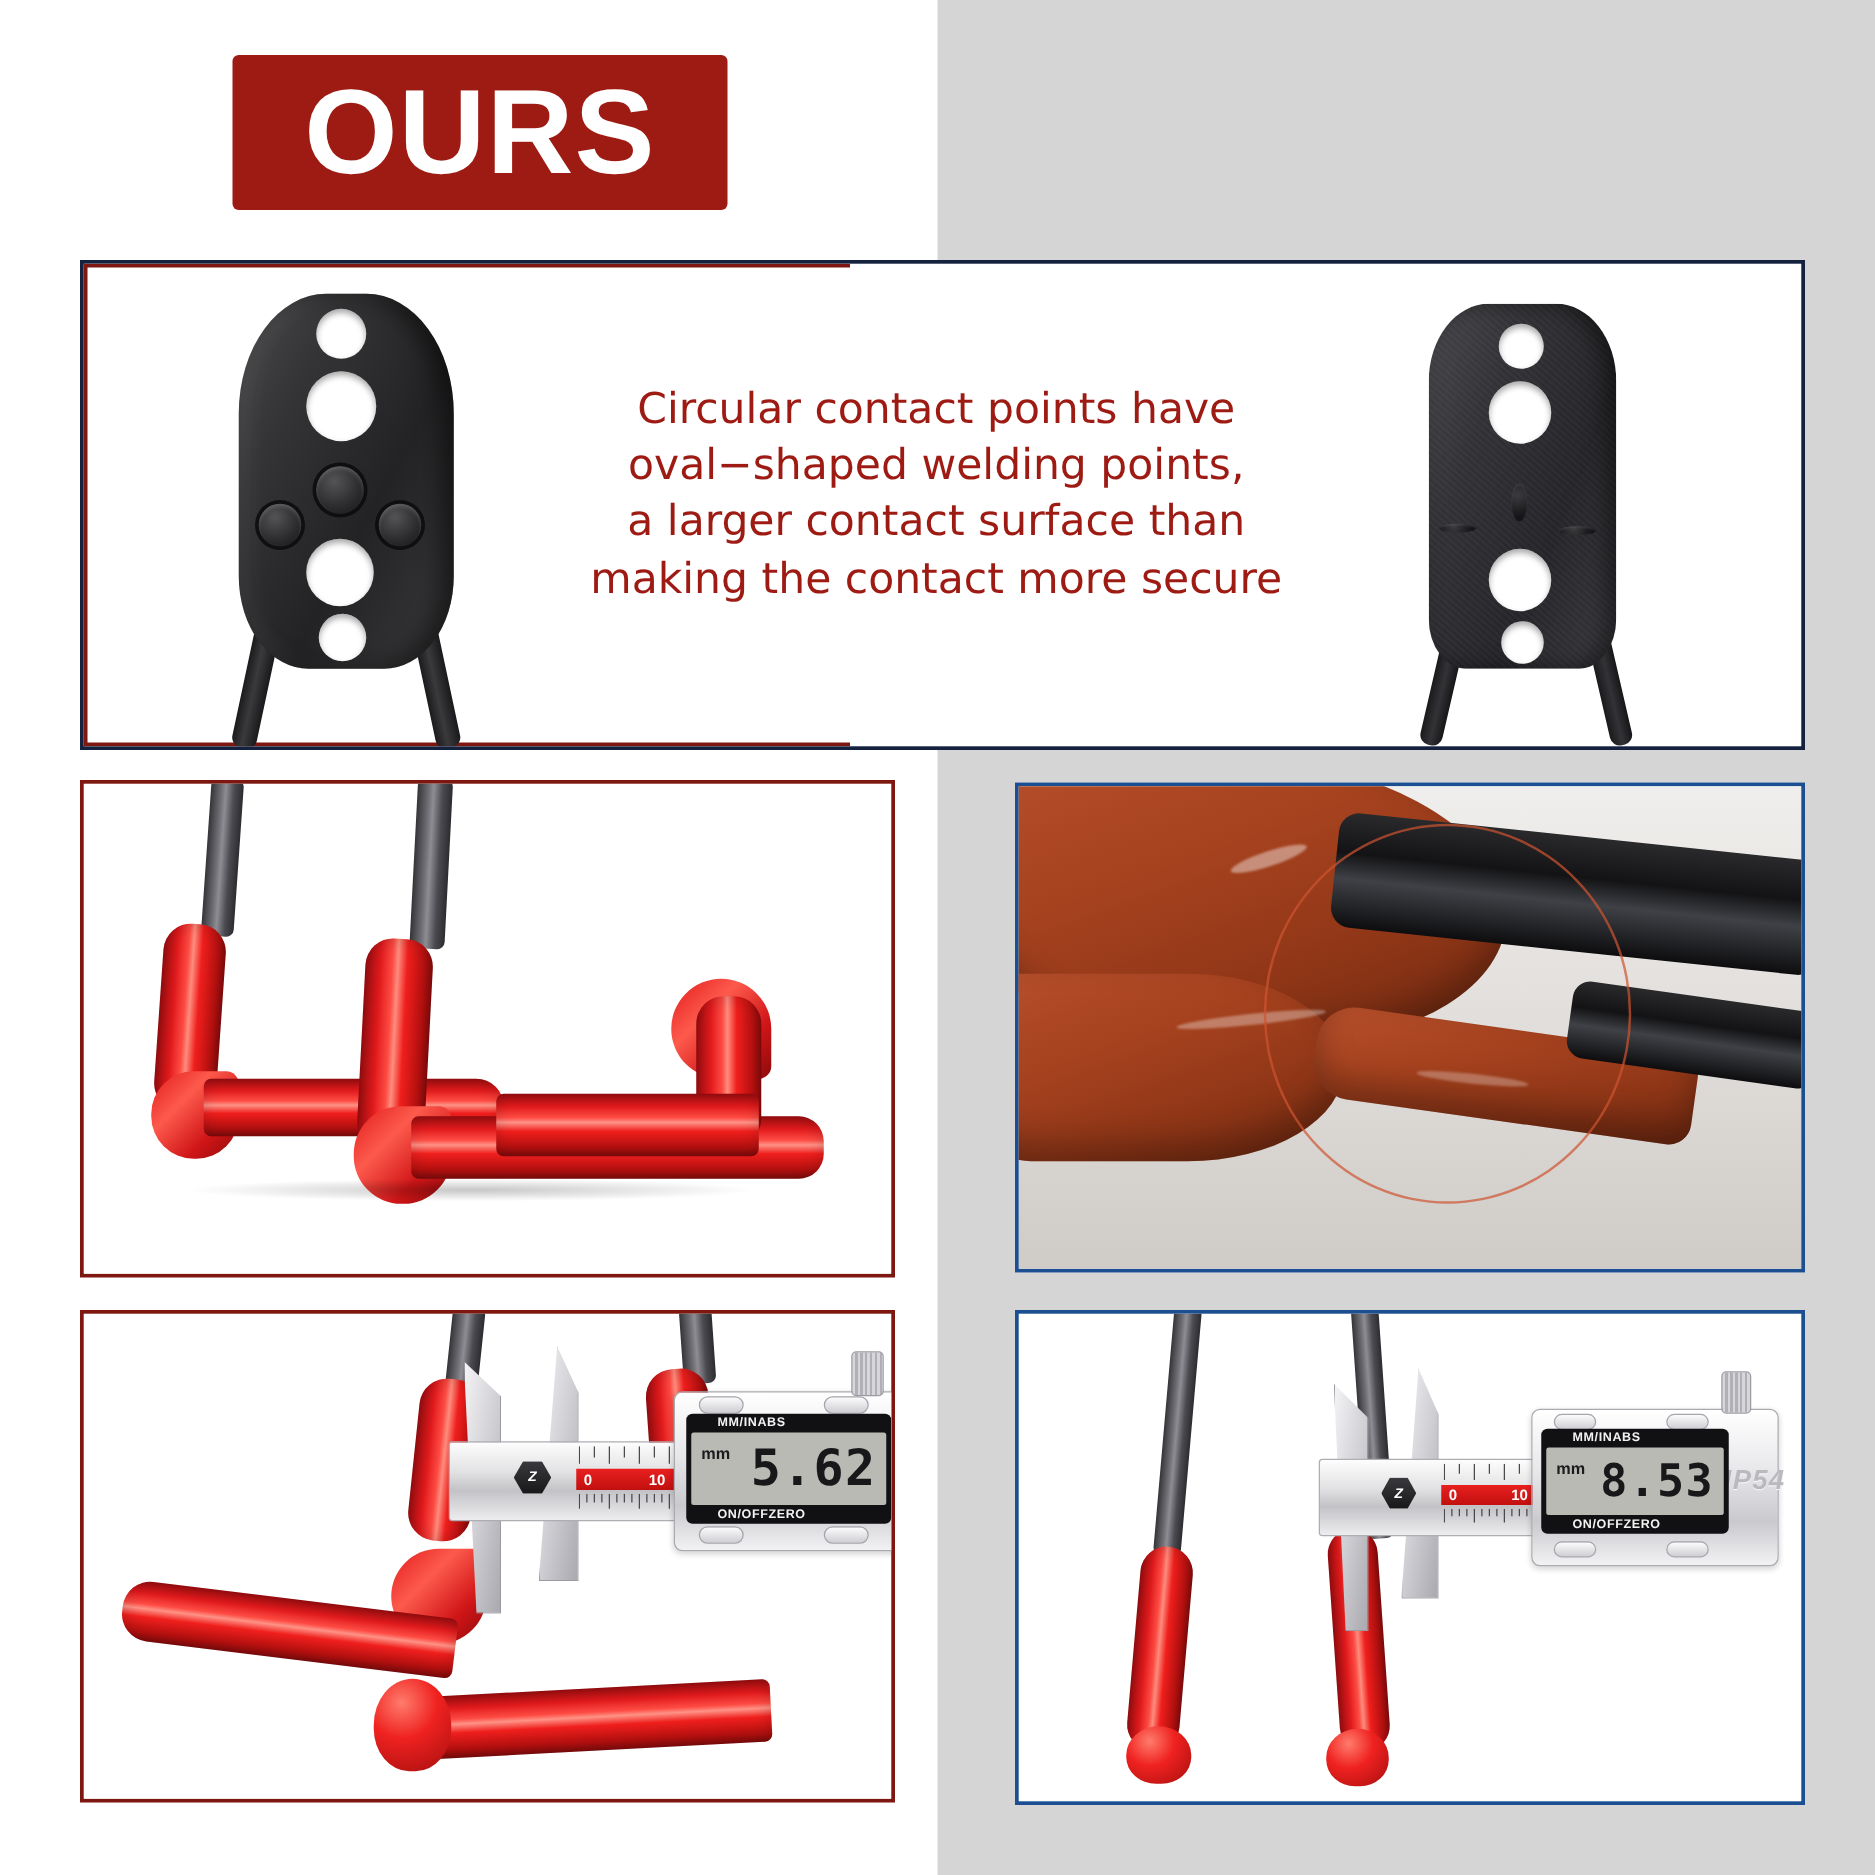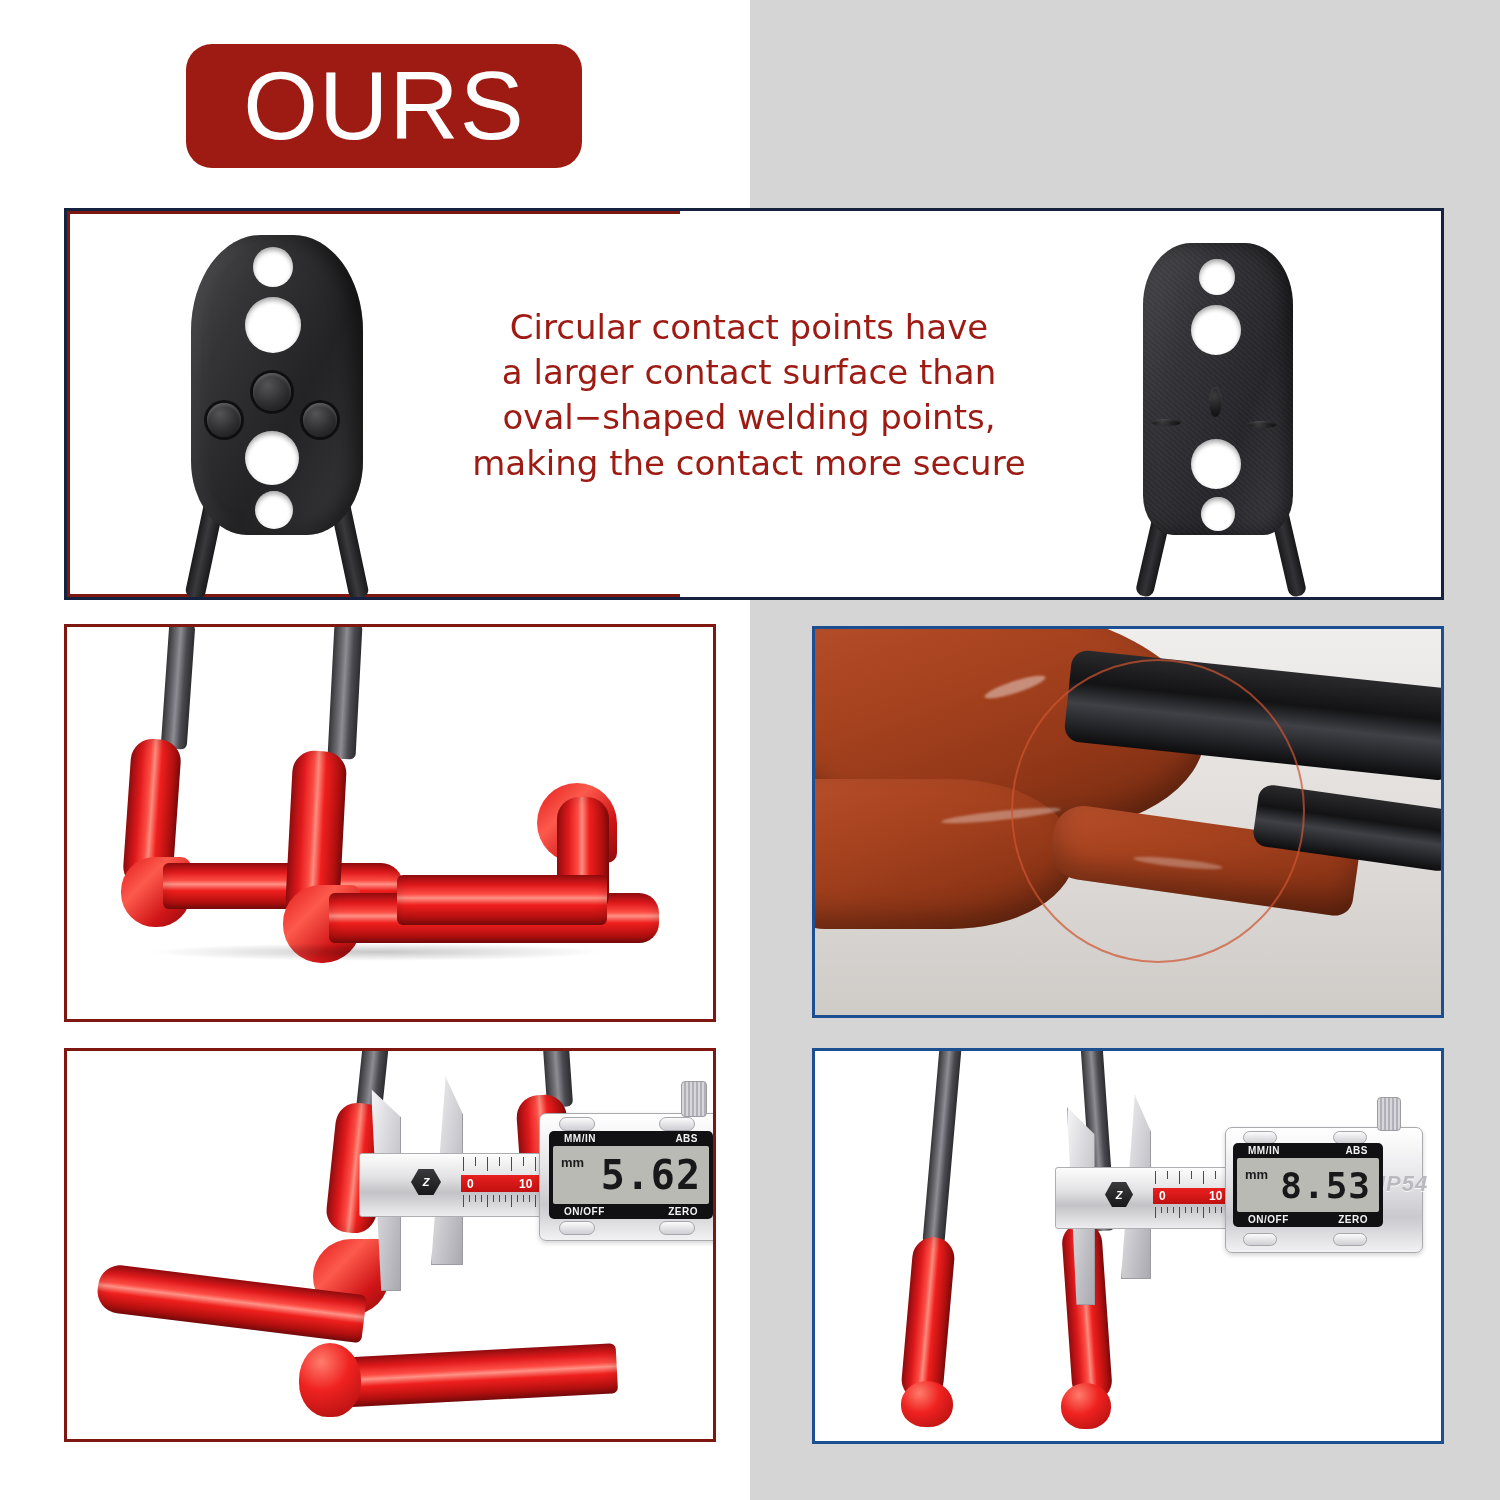--- a/index.html
+++ b/index.html
@@ -15,23 +15,23 @@
   
   .col-others-bg{
     position:absolute;left:750px;top:0;width:750px;height:1500px;
     background:#d5d5d5;
   }
 
   
   .badge{
     position:absolute;
     display:flex;align-items:center;justify-content:center;
-    border-radius:26px;
+    border-radius:5px;
     color:#ffffff;
-    font-weight:normal;
+    font-weight:bold;
     letter-spacing:1px;
     line-height:1;
   }
   .badge-ours{
     left:186px;top:44px;width:396px;height:124px;
     background:#9e1b14;
     font-size:96px;
   }
   .badge-others{
     left:846px;top:44px;width:512px;height:124px;
@@ -153,22 +153,22 @@
     padding:3px;
     box-sizing:border-box;
   }
   .lcd-inner{
     position:absolute;left:4px;right:4px;top:15px;bottom:15px;
     background:#b9bab4;
     border-radius:2px;
   }
   .lcd-top,.lcd-bot{
     position:absolute;left:0;right:0;
-    display:flex;justify-content:space-between;
-    padding:0 15px;box-sizing:border-box;
+    display:flex;justify-content:flex-start;
+    padding:0 25px;box-sizing:border-box;
     color:#f2f2f2;
     font-size:10px;font-weight:bold;letter-spacing:.5px;
     font-family:"Liberation Sans", sans-serif;
   }
   .lcd-top{top:2px;} .lcd-bot{bottom:2px;}
   .lcd-unit{
     position:absolute;left:8px;top:9px;
     color:#1b1b1d;font-size:13px;font-weight:bold;
   }
   .lcd-value{
@@ -255,22 +255,22 @@
         <div class="hole" style="left:64px;top:256px;width:38px;height:38px;"></div>
 
         <div class="weld" style="left:62px;top:138px;width:38px;height:38px;"></div>
         <div class="weld" style="left:16px;top:168px;width:34px;height:34px;"></div>
         <div class="weld" style="left:112px;top:168px;width:34px;height:34px;"></div>
       </div>
     </div>
 
     <div class="caption" style="left:384px;top:94px;">
       <div>Circular contact points have</div>
+      <div>oval−shaped welding points,</div>
       <div>a larger contact surface than</div>
-      <div>oval−shaped welding points,</div>
       <div>making the contact more secure</div>
     </div>
 
     <div class="bracket-wrap" style="left:1036px;top:14px;width:250px;height:372px;">
       <div class="leg" style="left:58px;top:256px;width:18px;height:118px;transform:rotate(13deg);transform-origin:top center;background:linear-gradient(90deg,#1a1a1c,#333337,#161618);"></div>
       <div class="leg" style="left:160px;top:256px;width:18px;height:118px;transform:rotate(-13deg);transform-origin:top center;background:linear-gradient(90deg,#1a1a1c,#333337,#161618);"></div>
       <div class="plate others-plate">
         <div class="hole" style="left:56px;top:16px;width:36px;height:36px;"></div>
         <div class="hole" style="left:48px;top:62px;width:50px;height:50px;"></div>
         <div class="hole" style="left:48px;top:196px;width:50px;height:50px;"></div>

